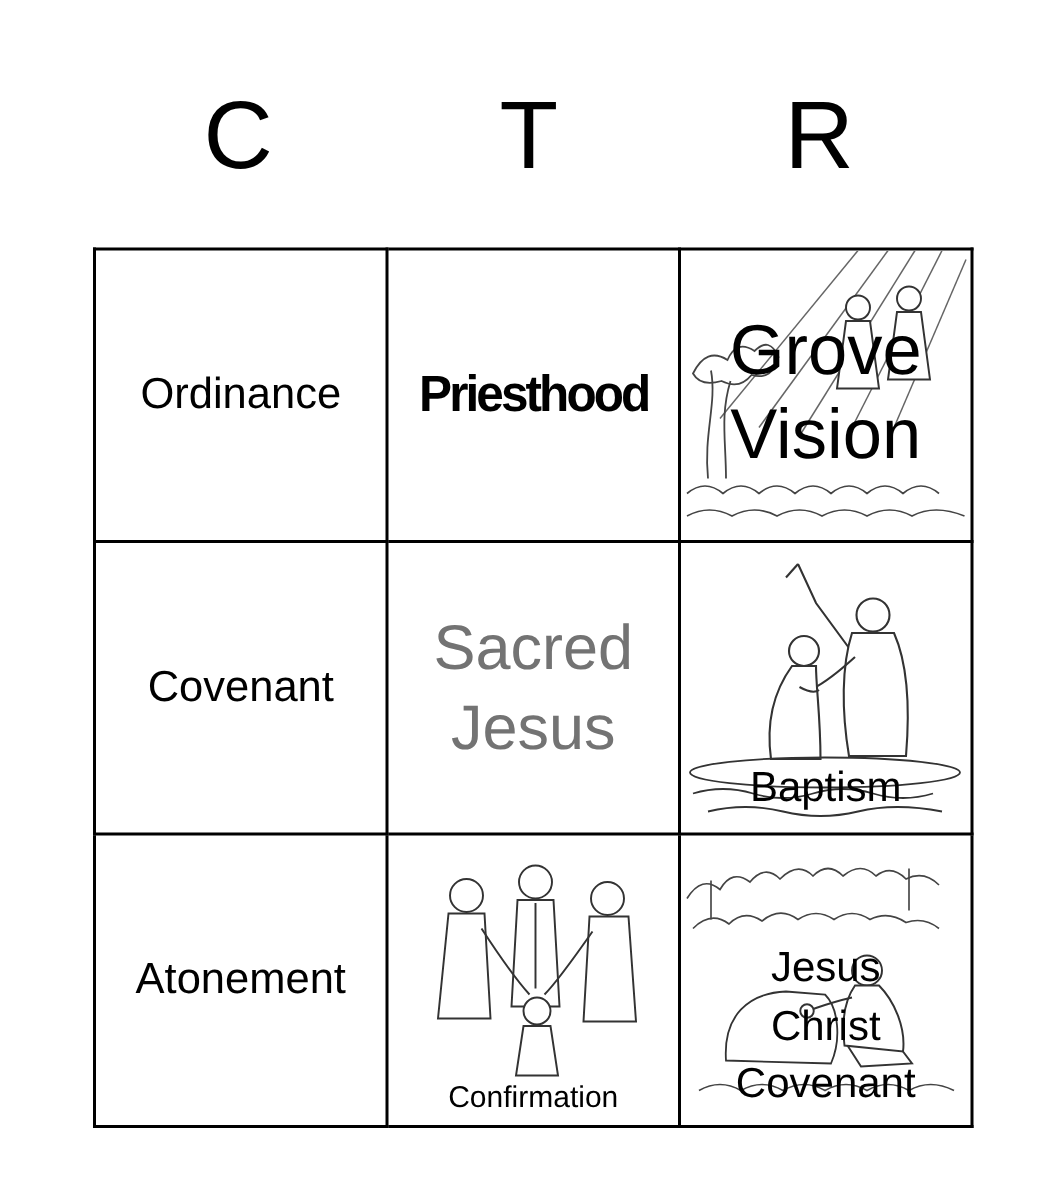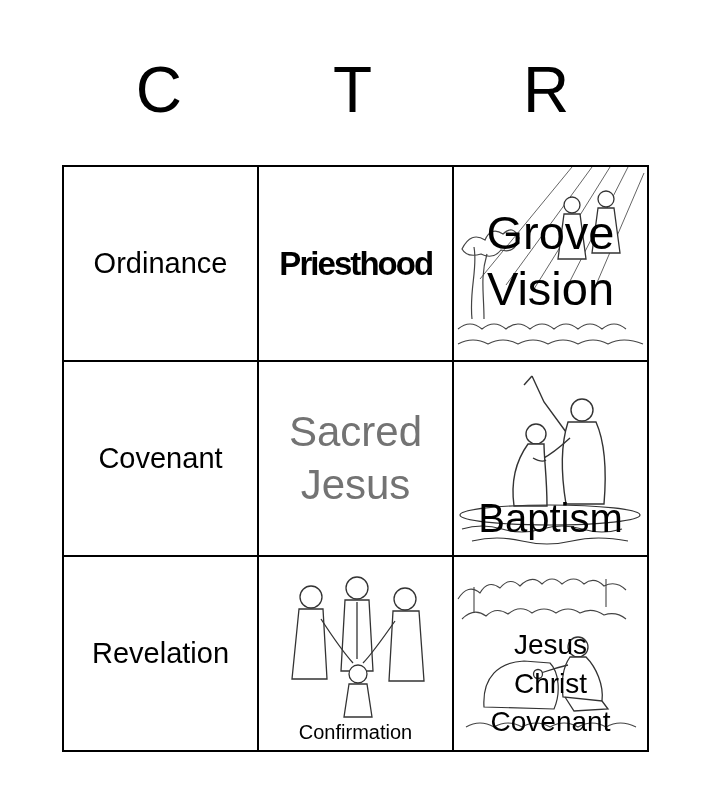--- a/index.html
+++ b/index.html
@@ -83,21 +83,21 @@
     text-align: center;
     color: #000;
   }
   .first-vision-text {
     top: 38px;
     font-size: 47px;
     line-height: 1.2;
   }
   .baptism-text {
     bottom: 14px;
-    font-size: 40px;
+    font-size: 28px;
   }
   .confirmation-text {
     bottom: 6px;
     font-size: 20px;
   }
   .atonement-text {
     bottom: 8px;
     font-size: 28px;
     line-height: 1.38;
   }
@@ -201,21 +201,21 @@
           </svg>
           <div class="overlay baptism-text">Baptism</div>
         </div>
       </td>
     </tr>
 
     <tr>
 
       <td>
         <div class="cell-inner">
-          <span class="plain-label">Revelation</span>
+          <span class="plain-label">Atonement</span>
         </div>
       </td>
 
       <td>
         <div class="cell-inner">
           <svg class="illustration" viewBox="0 0 193 193">
             <g fill="#ffffff" stroke="#333" stroke-width="1.3">
               <circle cx="52" cy="40" r="11"></circle>
               <path d="M40 52 L33 122 L68 122 L64 52 Z"></path>
               <circle cx="98" cy="31" r="11"></circle>

